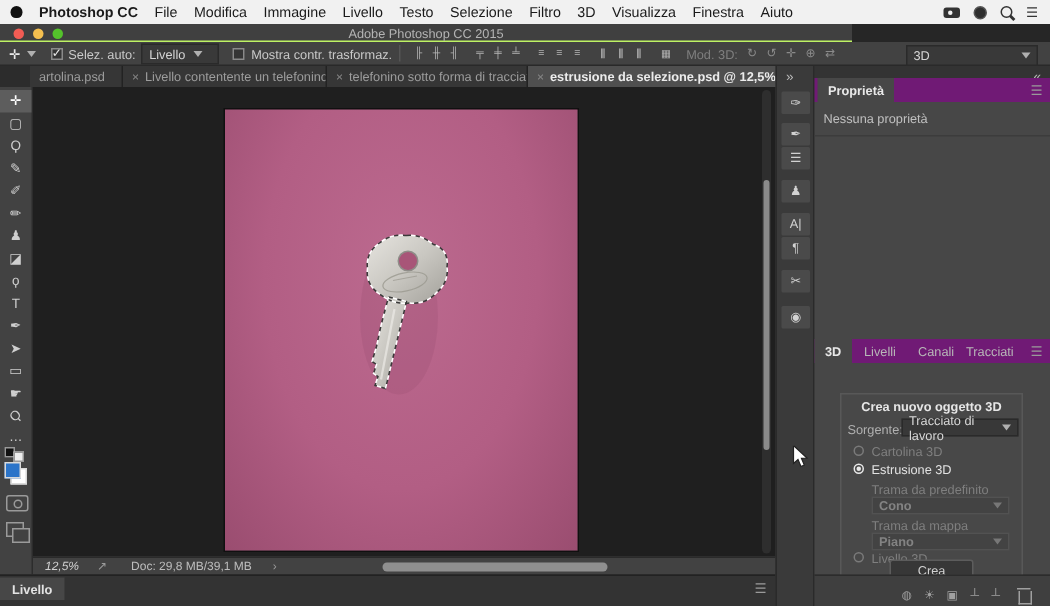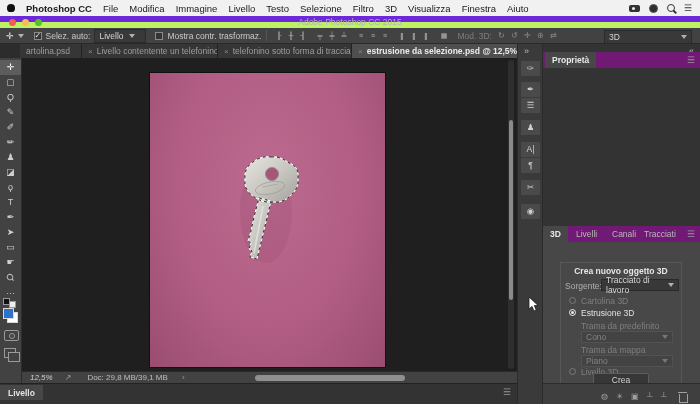--- a/index.html
+++ b/index.html
@@ -13,21 +13,21 @@
   .mi{white-space:nowrap;}
   .mi.b{font-weight:bold;}
   #mb-right{position:absolute;right:8px;top:0;height:16px;display:flex;align-items:center;gap:9px;}
   .cam{width:11px;height:7px;background:#333;border-radius:2px;position:relative;}
   .cam::after{content:'';position:absolute;left:3px;top:2px;width:3px;height:3px;background:#f1f1f1;border-radius:50%;}
   .rec{width:9px;height:9px;border-radius:50%;background:#2e2e2e;border:1px solid #555;box-sizing:border-box;}
   .mag{width:6px;height:6px;border:1.4px solid #333;border-radius:50%;position:relative;}
   .mag::after{content:'';position:absolute;width:4px;height:1.5px;background:#333;transform:rotate(45deg);right:-3px;bottom:-1px;}
   .mblist{font-size:9px;color:#333;}
   
-  #titlebar{left:0;top:16px;width:700px;height:12px;background:#6d28d9;border-bottom:6px solid #bef264;box-sizing:border-box;}
+  #titlebar{left:0;top:16px;width:568px;height:12px;background:#404040;border-bottom:1px solid #bef264;box-sizing:border-box;}
   .tl{position:absolute;top:3px;width:7px;height:7px;border-radius:50%;}
   #wintitle{position:absolute;left:0;right:0;top:1px;text-align:center;font-size:8.5px;color:#b4b4b4;}
   
   #optionsbar{left:0;top:28px;width:700px;height:16px;background:#424242;border-bottom:1px solid #292929;
               box-sizing:border-box;display:flex;align-items:center;font-size:8.5px;color:#c9c9c9;}
   .tri{width:0;height:0;border-left:3px solid transparent;border-right:3px solid transparent;border-top:4px solid #b0b0b0;display:inline-block;}
   .cb{width:8px;height:8px;border:1px solid #8a8a8a;background:#353535;box-sizing:border-box;position:relative;}
   .cb.checked::after{content:"✓";position:absolute;left:0px;top:-2px;font-size:8px;color:#e8e8e8;}
   .osel{height:12px;background:#393939;border:1px solid #2a2a2a;display:flex;align-items:center;
         padding:0 4px;gap:5px;color:#d6d6d6;}
@@ -80,21 +80,21 @@
   .ptabrow{position:absolute;left:0;width:157px;height:16px;background:#701a75;font-size:8.5px;}
   .ptab{position:absolute;top:0;height:16px;display:flex;align-items:center;padding:0 7px;color:#b8b8b8;}
   .ptab.active{background:#474747;color:#e8e8e8;font-weight:bold;}
   .pmenu{position:absolute;right:5px;top:3px;color:#9a9a9a;font-size:9px;}
   .pcontent{position:absolute;left:0;width:157px;background:#474747;}
   
   #inner3d{position:absolute;left:17px;top:20px;width:122px;height:128px;border:1px solid #585858;background:#484848;box-sizing:border-box;}
   .p3label{position:absolute;font-size:8.5px;color:#7f7f7f;}
   .p3select{position:absolute;height:12px;box-sizing:border-box;border:1px solid #2a2a2a;background:#383838;
             display:flex;align-items:center;justify-content:space-between;padding:0 4px;font-size:8.5px;color:#d8d8d8;}
-  .p3select.dis{border-color:#525252;background:#434343;color:#838383;}
+  .p3select.dis{border-color:#525252;background:#434343;color:#838383;font-weight:bold;}
   .p3select.dis .tri{border-top-color:#777;}
   .radio{position:absolute;width:7px;height:7px;border:1px solid #7a7a7a;border-radius:50%;box-sizing:border-box;}
   .radio.on{border-color:#e9e9e9;}
   .radio.on::after{content:'';position:absolute;left:1px;top:1px;width:3px;height:3px;border-radius:50%;background:#e9e9e9;}
   #creabtn{position:absolute;left:32px;top:110px;width:56px;height:13px;background:#373737;border:1px solid #5c5c5c;
            color:#d2d2d2;font-size:8.5px;text-align:center;line-height:13px;border-radius:2px;box-sizing:border-box;}
   .b3icon{position:absolute;top:8px;color:#a0a0a0;font-size:8px;}
   .trash{position:absolute;top:10px;width:7px;height:8px;border:1px solid #a0a0a0;border-top:none;}
   .trash::before{content:'';position:absolute;left:-2px;top:-2px;width:9px;height:1px;background:#a0a0a0;}
   
@@ -274,20 +274,24 @@
   <div class="dicon" style="top:160px;">◉</div>
 </div>
 
 <div id="rightcol" class="r">
   <span style="position:absolute;right:6px;top:2px;color:#bbb;font-size:9px;">«</span>
 
   <div class="ptabrow" style="top:8px;">
     <div class="ptab active" style="left:2px;">Proprietà</div>
     <span class="pmenu">☰</span>
   </div>
+  <div class="pcontent" style="top:24px;height:158px;">
+    <div style="position:absolute;left:6px;top:6px;font-size:8.5px;color:#c0c0c0;">Nessuna proprietà</div>
+    <div style="position:absolute;left:0;top:22px;width:157px;height:1px;background:#3c3c3c;"></div>
+  </div>
 
   <div class="ptabrow" style="top:182px;">
     <div class="ptab active" style="left:0;">3D</div>
     <div class="ptab" style="left:26px;">Livelli</div>
     <div class="ptab" style="left:62px;">Canali</div>
     <div class="ptab" style="left:94px;">Tracciati</div>
     <span class="pmenu">☰</span>
   </div>
   <div class="pcontent" style="top:198px;height:141px;">
     <div id="inner3d">

